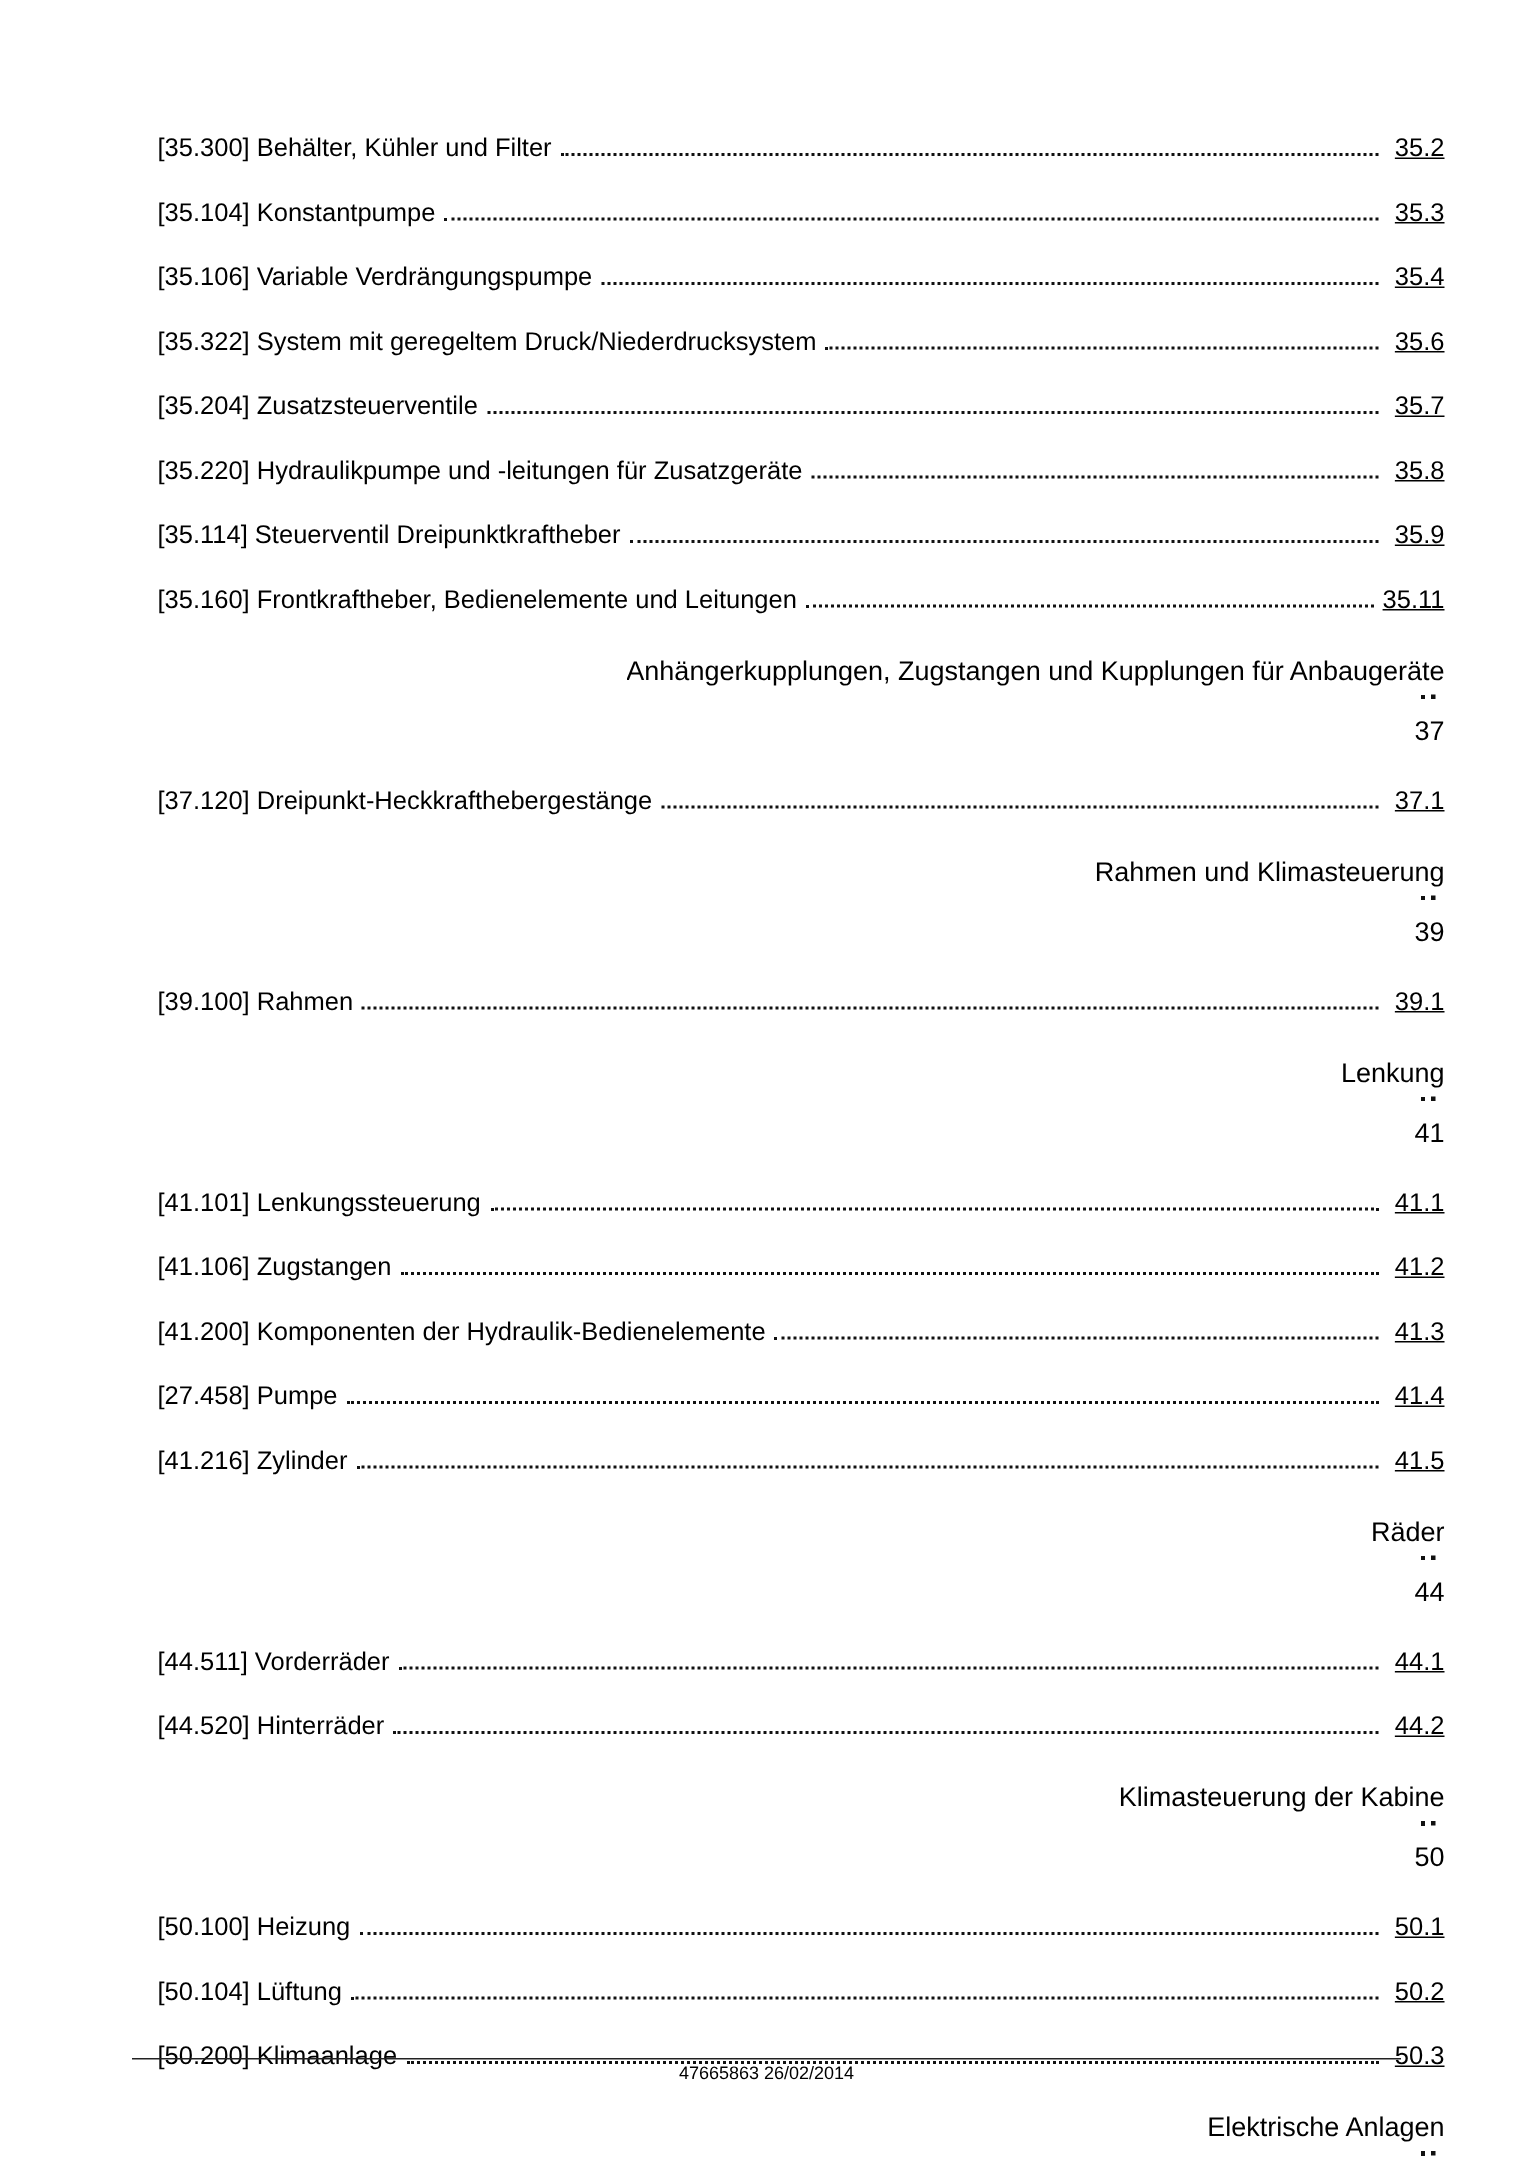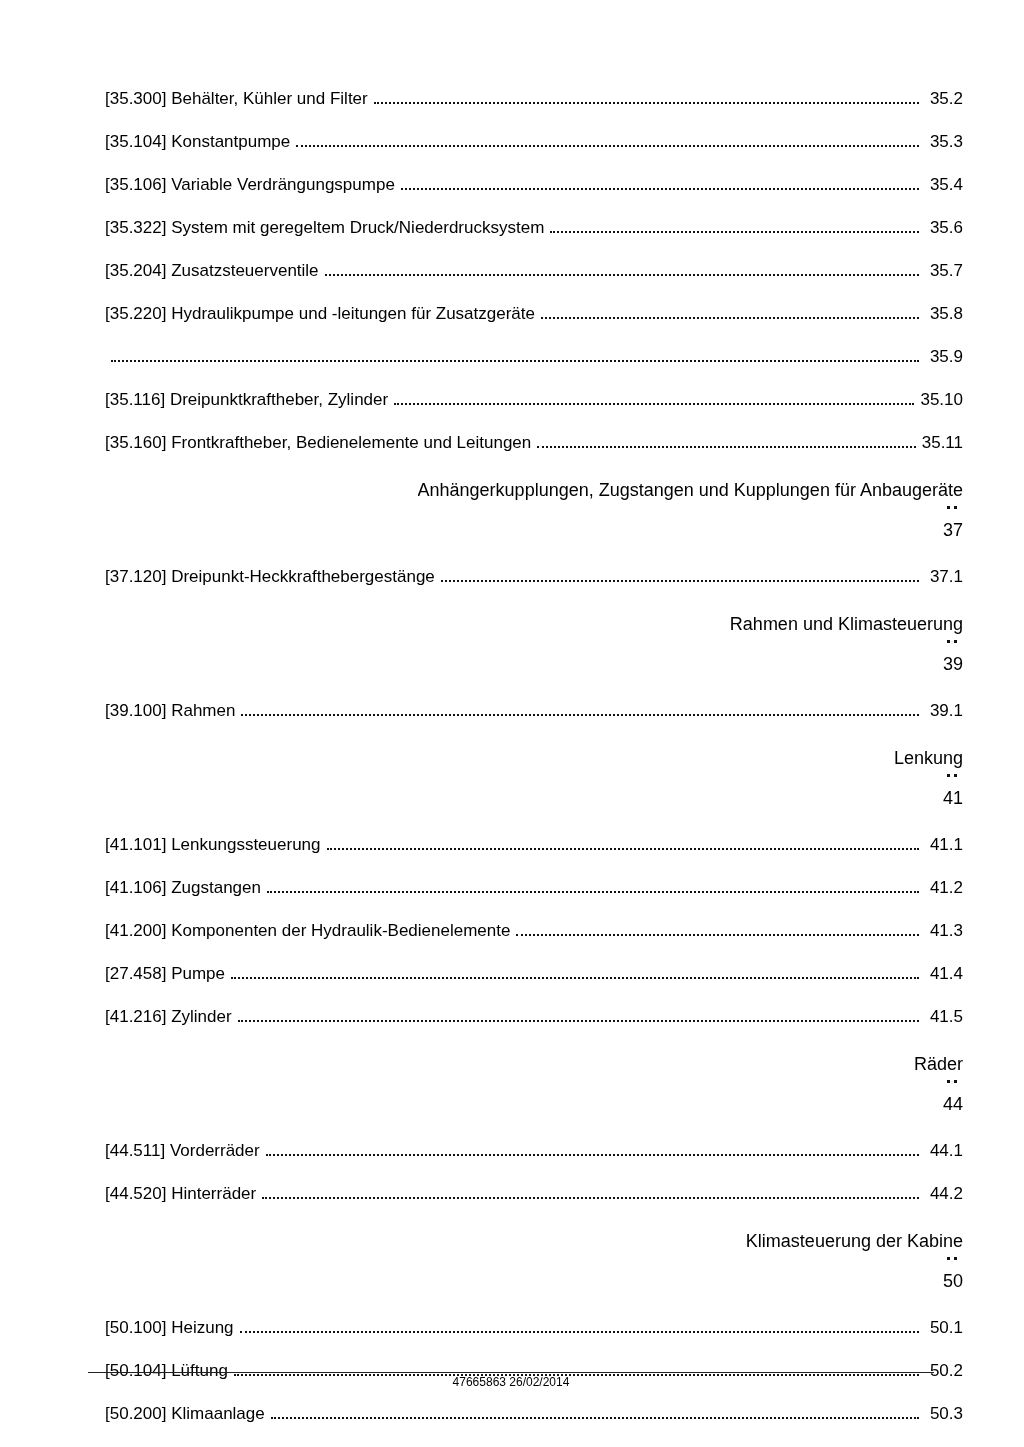--- a/index.html
+++ b/index.html
@@ -54,21 +54,21 @@
     height: 1px;
   }
   .toc-row.chapter .toc-leader {
     border-bottom: 3px dotted #111111;
     margin-bottom: 6px;
   }
   .toc-page {
     white-space: nowrap;
     text-align: right;
   }
-  .toc-row.section .toc-page { min-width: 38px; }
+  .toc-row.section .toc-page { min-width: 38px; text-decoration: underline; }
   .toc-row.chapter .toc-page { min-width: 34px; }
   .footer {
     position: absolute;
     top: 1372px;
     left: 88px;
     right: 90px;
     border-top: 1px solid #222222;
     text-align: center;
     padding-top: 2px;
   }
@@ -106,27 +106,23 @@
         <span class="toc-label">[35.204] Zusatzsteuerventile</span>
         <span class="toc-leader"></span>
         <span class="toc-page">35.7</span>
       </div>
       <div class="toc-row section">
         <span class="toc-label">[35.220] Hydraulikpumpe und -leitungen für Zusatzgeräte</span>
         <span class="toc-leader"></span>
         <span class="toc-page">35.8</span>
       </div>
       <div class="toc-row section">
+        <span class="toc-label">[35.114] Steuerventil Dreipunktkraftheber</span>
         <span class="toc-leader"></span>
         <span class="toc-page">35.9</span>
-      </div>
-      <div class="toc-row section">
-        <span class="toc-label">[35.116] Dreipunktkraftheber, Zylinder</span>
-        <span class="toc-leader"></span>
-        <span class="toc-page">35.10</span>
       </div>
       <div class="toc-row section">
         <span class="toc-label">[35.160] Frontkraftheber, Bedienelemente und Leitungen</span>
         <span class="toc-leader"></span>
         <span class="toc-page">35.11</span>
       </div>
       <div class="toc-row chapter">
         <span class="toc-label">Anhängerkupplungen, Zugstangen und Kupplungen für Anbaugeräte</span>
         <span class="toc-leader"></span>
         <span class="toc-page">37</span>

